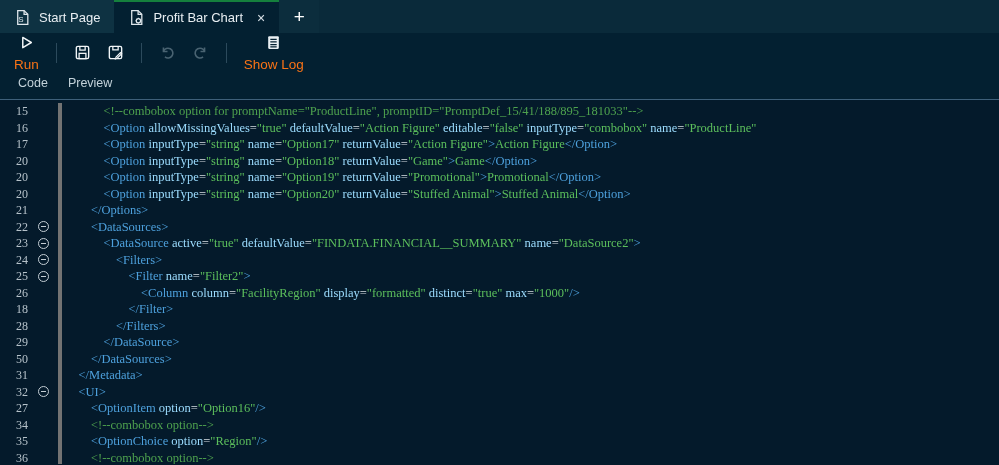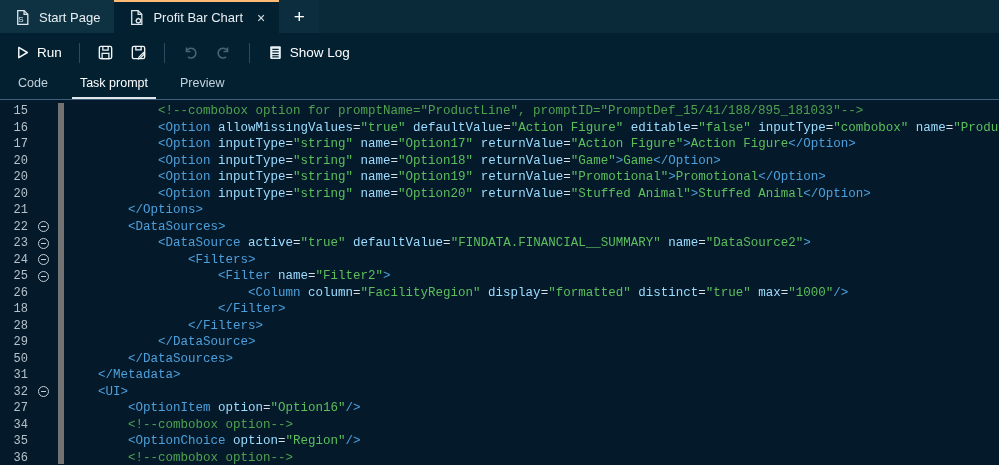--- a/index.html
+++ b/index.html
@@ -14,75 +14,76 @@
     height:33px; background:#0c2d3d;
     display:flex; align-items:stretch;
   }
   .doc-tab {
     display:flex; align-items:center; gap:8px;
     padding:0 14px; font-size:13px; color:#e8eef2;
     background:#0e3242; border-top:2px solid transparent;
     cursor:pointer; white-space:nowrap;
   }
   .doc-tab.active {
-    background:#032031; border-top:2px solid #fdba74;
+    background:#032031; border-top:2px solid #15803d;
   }
   .tab-close { margin-left:6px; font-size:14px; color:#d7e0e6; line-height:1; }
   .tab-plus {
     width:40px; display:flex; align-items:center; justify-content:center;
     font-size:19px; color:#ffffff; cursor:pointer;
   }
   .tabbar-rest { flex:1; background:#0a2a3a; }
   
   .header { background:#032031; }
   .toolbar {
     height:39px; display:flex; align-items:center;
     padding:0 8px; gap:4px;
   }
   .tb-btn {
     display:flex; align-items:center; gap:6px;
-    padding:4px 6px; font-size:13.5px; color:#ffffff; cursor:pointer;
+    padding:4px 6px; font-size:13.5px; color:#f97316; cursor:pointer;
     border-radius:3px;
+    flex-direction:column;
   }
   .tb-sep { width:1px; height:20px; background:#2c4a5c; margin:0 7px; }
   .icon16 { width:17px; height:17px; display:block; }
   .disabled { opacity:.45; }
   
   .subtabs {
-    height:28px; display:flex; align-items:flex-end; gap:16px;
+    height:28px; display:flex; align-items:flex-end; gap:4px;
     padding:0 10px; border-bottom:1px solid #3e607a;
   }
   .subtab {
     font-size:12.5px; color:#c3d2da; padding:4px 8px 7px 8px;
     border-bottom:2px solid transparent; cursor:pointer;
   }
   .subtab.active { color:#ffffff; border-bottom:2px solid #dfe7ec; }
   
   .editor {
     background:#041a2b; height:364px; overflow:hidden;
-    font-family:Liberation Mono, monospace;
+    font-family:Liberation Serif, serif;
     font-size:12.5px; line-height:16.5px; padding-top:3px;
   }
   .code-row { display:flex; height:16.5px; }
   .gutter { width:58px; flex:0 0 58px; display:flex; align-items:center; }
   .lnum {
     width:28px; text-align:right; color:#b6c2ca; font-size:12px;
     flex:0 0 28px; user-select:none;
   }
   .foldbox { width:30px; flex:0 0 30px; display:flex; align-items:center; justify-content:center; }
   .fold {
     width:11px; height:11px; border:1px solid #c3cdd4; border-radius:50%;
     position:relative; cursor:pointer;
   }
   .fold::after {
     content:""; position:absolute; left:2px; right:2px; top:4px;
     border-top:1.4px solid #c3cdd4;
   }
   .code-text {
-    border-left:6px solid #737373; padding-left:4px;
+    border-left:4px solid #737373; padding-left:4px;
     white-space:pre; overflow:hidden; flex:1;
   }
   .tok-pl  { color:#d4dde3; }
   .tok-com { color:#4ea24e; }
   .tok-tag { color:#4da0dc; }
   .tok-attr{ color:#9cdcfe; }
   .tok-eq  { color:#d8dee3; }
   .tok-val { color:#5cbf5c; }
   .tok-txt { color:#5cbf5c; }
 </style>
@@ -168,21 +169,20 @@
         <svg class="icon16" viewBox="0 0 16 16">
           <rect x="3" y="2" width="10" height="12" rx="1" fill="#e9eff3"></rect>
           <path d="M5 5 h6 M5 7.5 h6 M5 10 h6 M5 12.2 h6" stroke="#032031" stroke-width="1.2"></path>
         </svg>
       </span>
       <span>Show Log</span>
     </div>
   </div>
   <div class="subtabs">
     <div class="subtab">Code</div>
-    <div class="subtab active">Task prompt</div>
     <div class="subtab">Preview</div>
   </div>
 </div>
 
 <div class="editor" id="editor">
     <div class="code-row">
       <div class="gutter">
         <div class="lnum">15</div>
         <div class="foldbox"></div>
       </div>

